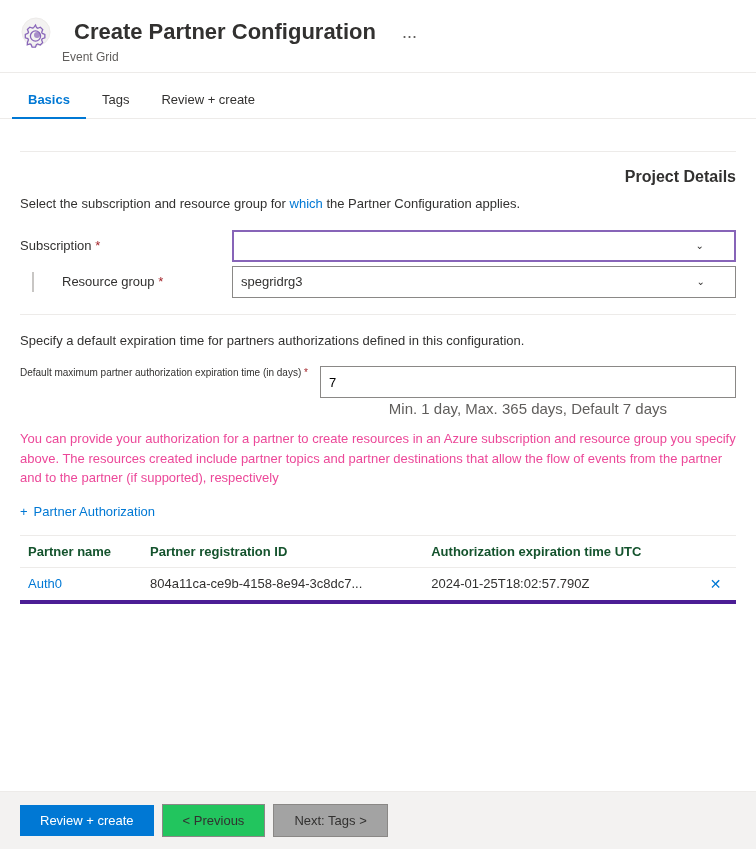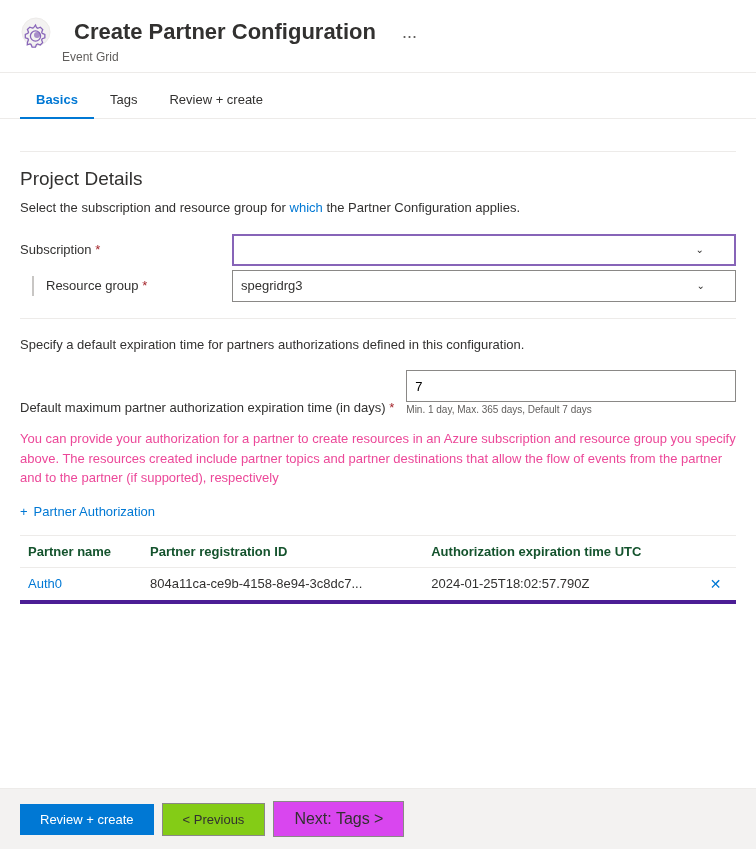--- a/index.html
+++ b/index.html
@@ -45,21 +45,21 @@
 
     .page-subtitle {
       font-size: 12px;
       color: #605e5c;
       padding-left: 42px;
     }
 
     .tab-bar {
       display: flex;
       gap: 0;
-      padding: 0 20px;
+      padding: 0 12px;
       border-bottom: 1px solid #edebe9;
       margin-top: 8px;
     }
 
     .tab {
       padding: 10px 16px;
       cursor: pointer;
       font-size: 13px;
       color: #323130;
       border-bottom: 2px solid transparent;
@@ -82,24 +82,25 @@
       color: #323130;
       line-height: 1.5;
       margin-bottom: 16px;
     }
 
     .description-text a, .highlight {
       color: #0078d4;
     }
 
     .section-title {
-      font-size: 19px;
-      font-weight: 400;
+      font-size: 16px;
+      font-weight: 700;
       color: #323130;
       margin-bottom: 8px;
+      text-align: right;
     }
 
     .section-desc {
       font-size: 13px;
       color: #323130;
       margin-bottom: 16px;
       line-height: 1.5;
     }
 
     .form-row {
@@ -151,21 +152,21 @@
       display: flex;
       align-items: center;
       margin-bottom: 12px;
       gap: 12px;
     }
 
     .resource-group-label-area {
       min-width: 200px;
       display: flex;
       align-items: center;
-      gap: 4px;
+      gap: 20px;
     }
 
     .indent-line {
       width: 2px;
       height: 20px;
       background: #c8c6c4;
       margin-left: 12px;
     }
 
     .rg-label-text {
@@ -185,44 +186,43 @@
     }
 
     .expiration-row {
       display: flex;
       align-items: flex-start;
       margin-bottom: 4px;
       gap: 12px;
     }
 
     .expiration-label {
-      font-size: 13px;
+      font-size: 10px;
       color: #323130;
       min-width: 200px;
       line-height: 1.4;
-      margin-top: 29px;
     }
 
     .expiration-input-area {
       flex: 1;
     }
 
     .text-input {
       width: 100%;
       border: 1px solid #8a8886;
       padding: 5px 8px;
       font-size: 13px;
       height: 32px;
       outline: none;
     }
 
     .input-hint {
-      font-size: 10px;
+      font-size: 15px;
       color: #605e5c;
-      text-align: left;
+      text-align: center;
       margin-top: 2px;
     }
 
     .auth-description {
       font-size: 13px;
       color: #ec4899;
       line-height: 1.5;
       margin: 12px 0;
     }
 
@@ -288,35 +288,35 @@
       background: #0078d4;
       color: #fff;
       border: none;
       padding: 8px 20px;
       font-size: 13px;
       cursor: pointer;
       font-family: 'Segoe UI', Arial, sans-serif;
     }
 
     .btn-secondary {
-      background: #84cc16;
+      background: #22c55e;
       color: #323130;
       border: 1px solid #8a8886;
       padding: 8px 20px;
       font-size: 13px;
       cursor: pointer;
       font-family: 'Segoe UI', Arial, sans-serif;
     }
 
     .btn-outline {
-      background: #d946ef;
+      background: #a3a3a3;
       color: #323130;
       border: 1px solid #8a8886;
       padding: 8px 20px;
-      font-size: 16px;
+      font-size: 13px;
       cursor: pointer;
       font-family: 'Segoe UI', Arial, sans-serif;
     }
 
     .content-area {
       padding-bottom: 80px;
     }
   </style>
 </head>
 <body>

